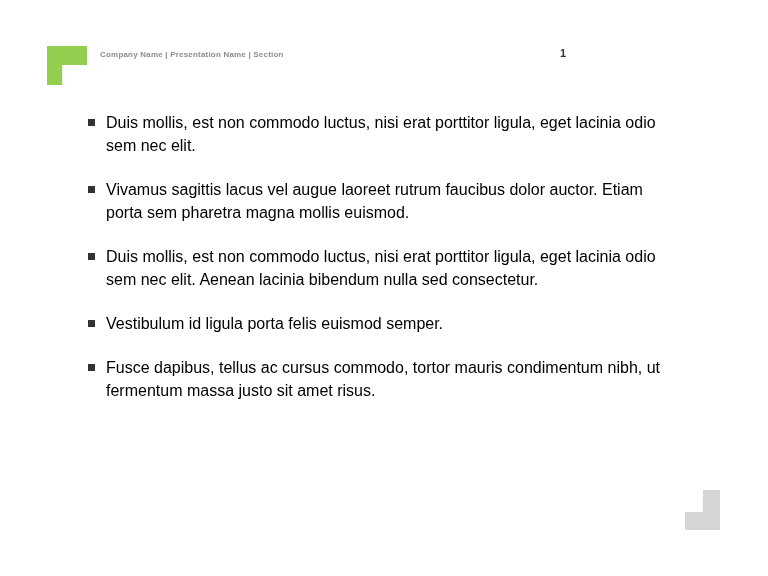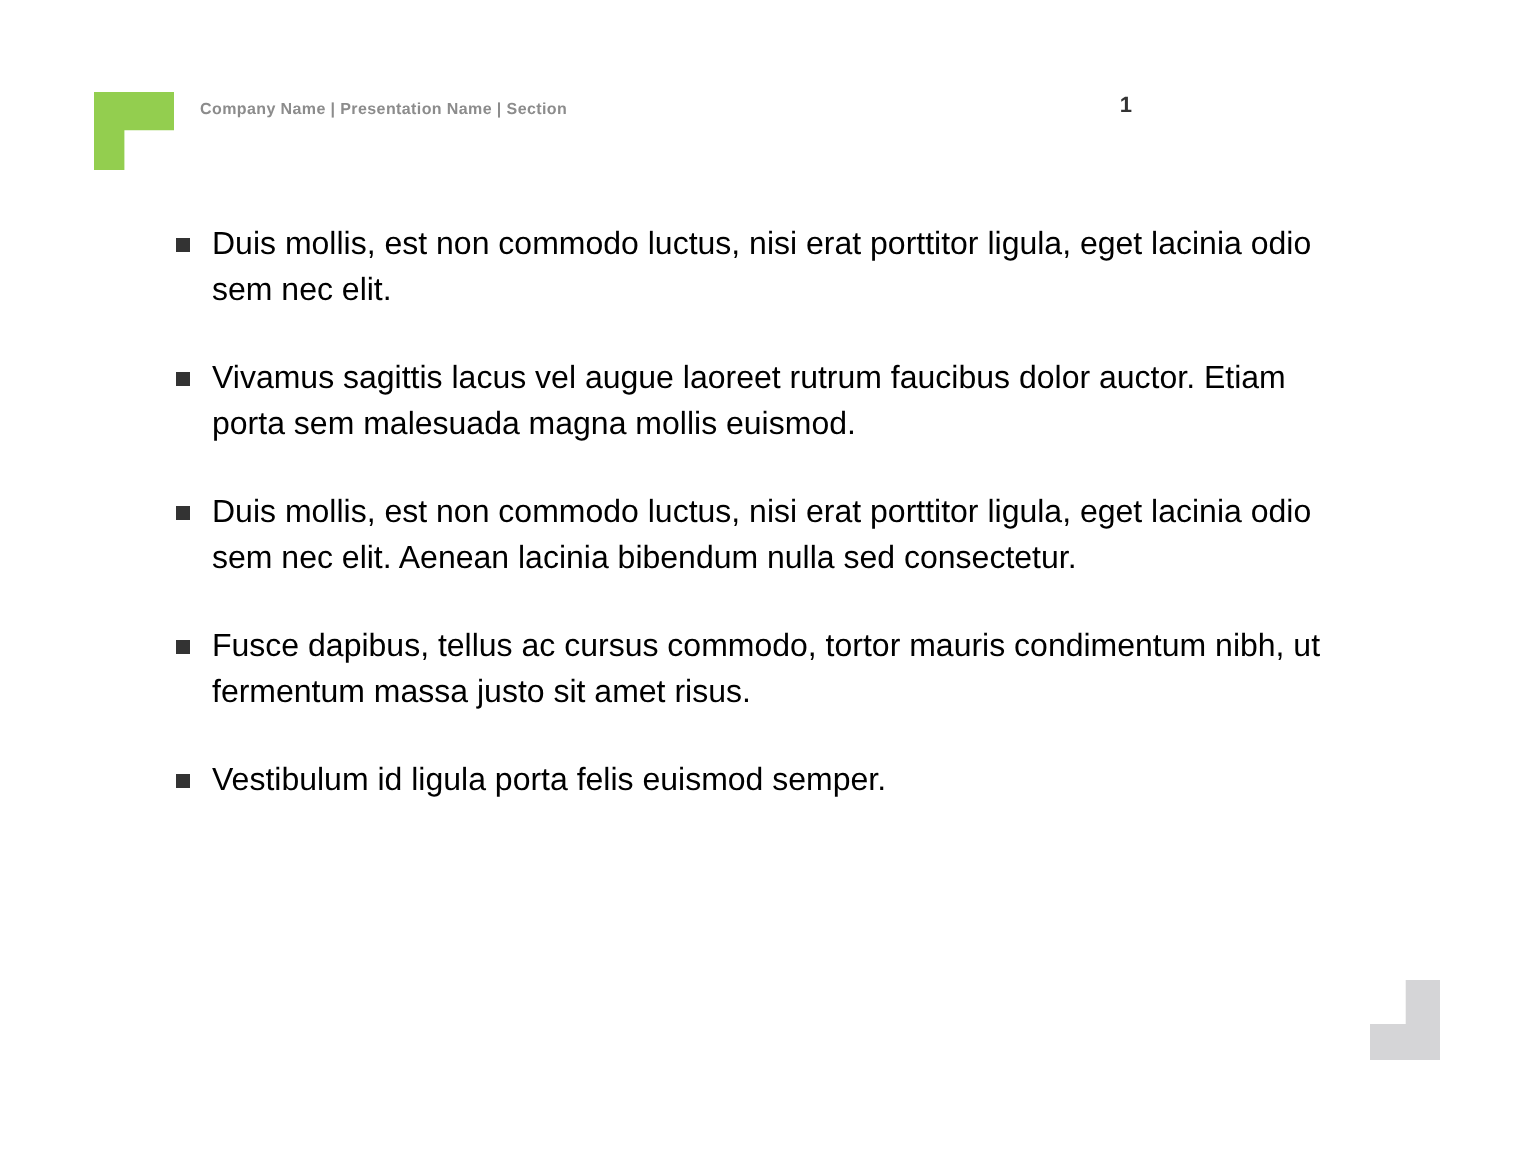--- a/index.html
+++ b/index.html
@@ -92,31 +92,31 @@
 
   <div class="page-number">1</div>
 
   <ul class="bullet-list">
     <li>
       <span class="bullet-square"></span>
       <span class="bullet-text">Duis mollis, est non commodo luctus, nisi erat porttitor ligula, eget lacinia odio sem nec elit.</span>
     </li>
     <li>
       <span class="bullet-square"></span>
-      <span class="bullet-text">Vivamus sagittis lacus vel augue laoreet rutrum faucibus dolor auctor. Etiam porta sem malesuada magna mollis euismod.</span>
+      <span class="bullet-text">Vivamus sagittis lacus vel augue laoreet rutrum faucibus dolor auctor. Etiam porta sem pharetra magna mollis euismod.</span>
     </li>
     <li>
       <span class="bullet-square"></span>
       <span class="bullet-text">Duis mollis, est non commodo luctus, nisi erat porttitor ligula, eget lacinia odio sem nec elit. Aenean lacinia bibendum nulla sed consectetur.</span>
     </li>
     <li>
       <span class="bullet-square"></span>
-      <span class="bullet-text">Fusce dapibus, tellus ac cursus commodo, tortor mauris condimentum nibh, ut fermentum massa justo sit amet risus.</span>
+      <span class="bullet-text">Vestibulum id ligula porta felis euismod semper.</span>
     </li>
     <li>
       <span class="bullet-square"></span>
-      <span class="bullet-text">Vestibulum id ligula porta felis euismod semper.</span>
+      <span class="bullet-text">Fusce dapibus, tellus ac cursus commodo, tortor mauris condimentum nibh, ut fermentum massa justo sit amet risus.</span>
     </li>
   </ul>
 
   <div class="corner-gray"></div>
 
 </div>
 
 </body></html>

